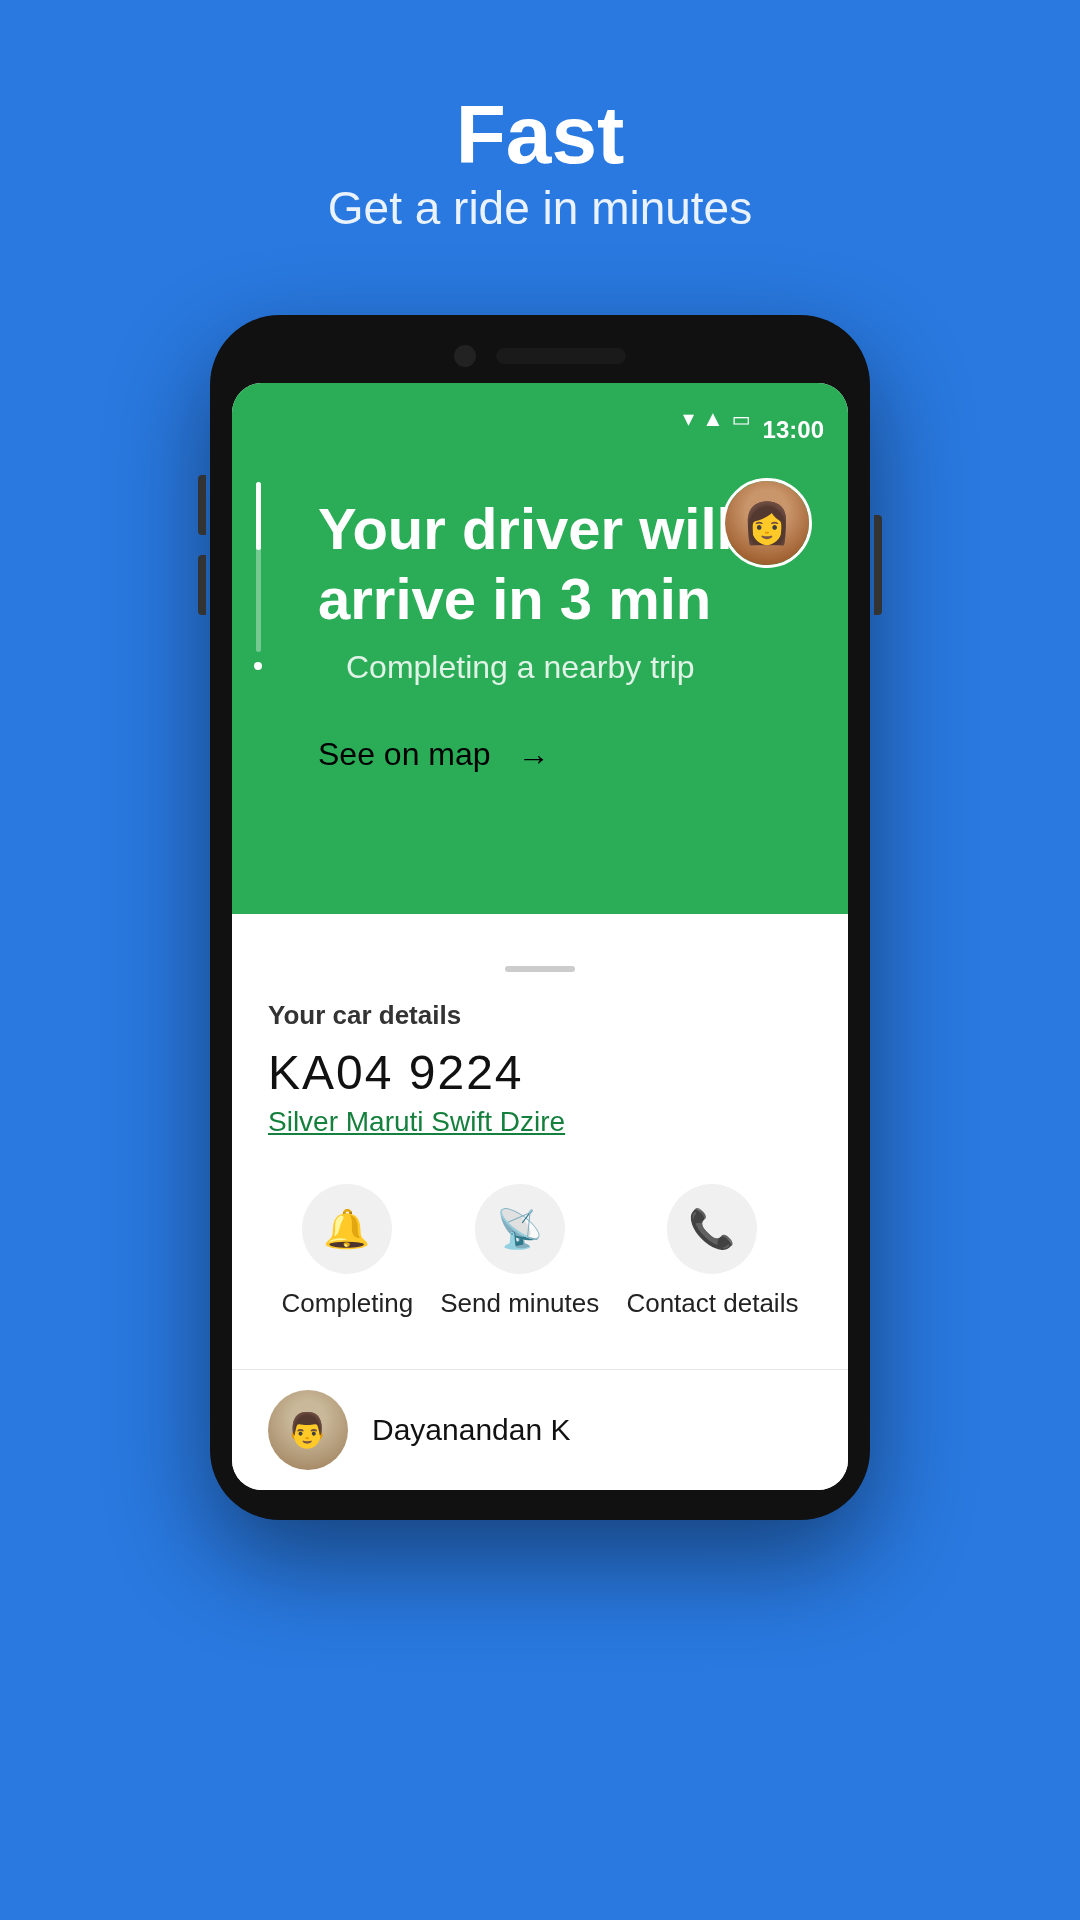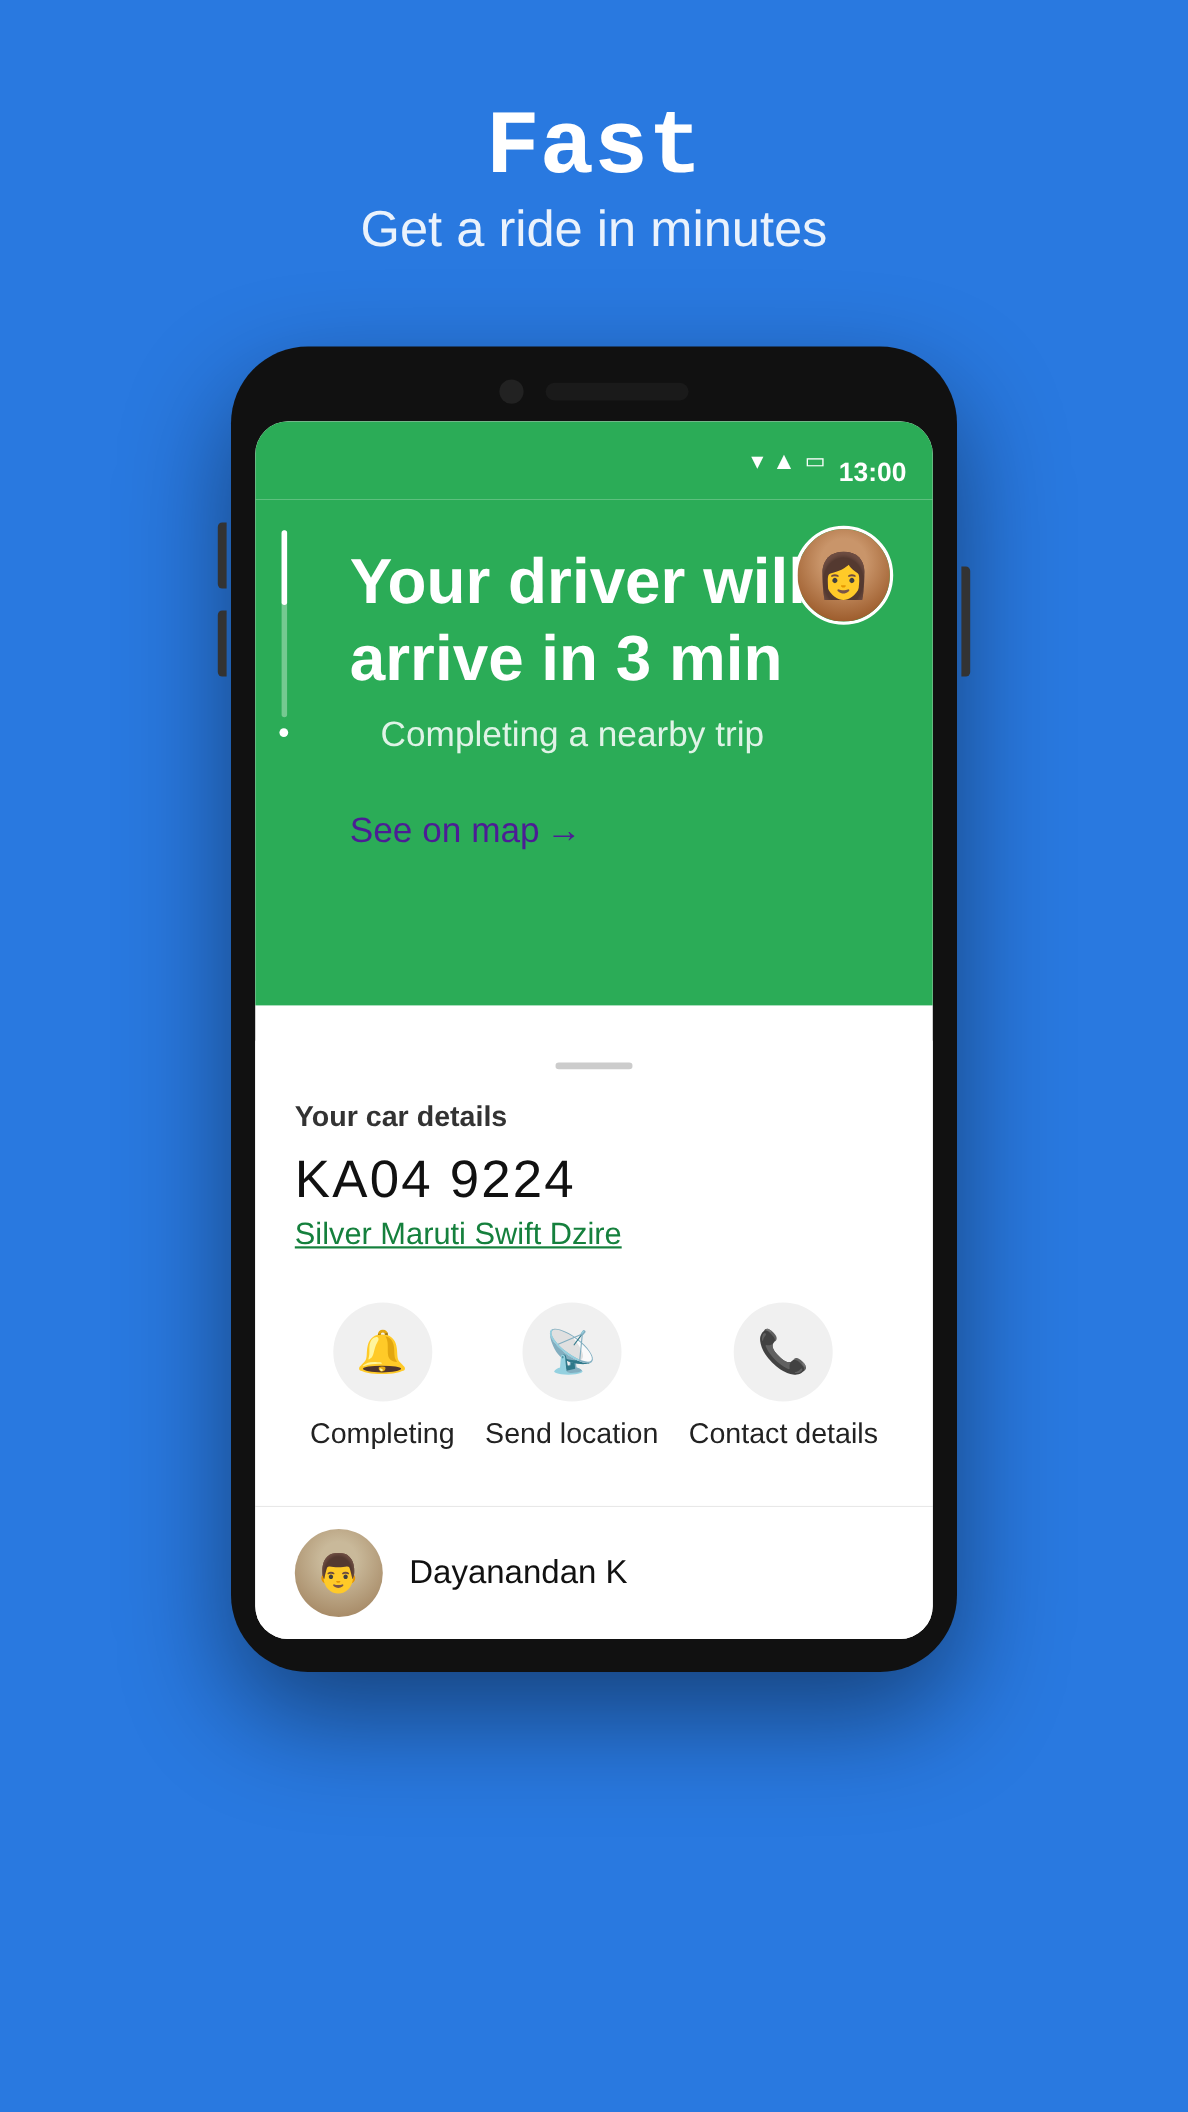--- a/index.html
+++ b/index.html
@@ -18,21 +18,20 @@
       text-align: center;
       padding-top: 90px;
       padding-bottom: 60px;
     }
 
     .header-title {
       color: #fff;
       font-size: 82px;
       font-weight: 700;
       line-height: 1.1;
-      font-family: Liberation Mono, monospace;
     }
 
     .header-subtitle {
       color: rgba(255,255,255,0.9);
       font-size: 46px;
       font-weight: 400;
       margin-top: 1px;
     }
 
     
@@ -201,26 +200,26 @@
 
     .arrival-subtitle {
       color: rgba(255,255,255,0.85);
       font-size: 32px;
       font-weight: 400;
       margin-bottom: 50px;
       margin-left: 28px;
     }
 
     .see-on-map {
-      color: #4c1d95;
+      color: #000000;
       font-size: 32px;
       font-weight: 500;
       display: flex;
       align-items: center;
-      gap: 6px;
+      gap: 27px;
     }
 
     .arrow-right {
       font-size: 32px;
     }
 
     
     .white-card {
       background: #fff;
       padding: 20px 36px 30px 36px;
@@ -422,21 +421,21 @@
             <div class="action-icon-circle">
               <span>🔔</span>
             </div>
             <span class="action-label">Completing</span>
           </div>
 
           <div class="action-btn">
             <div class="action-icon-circle">
               <span>📡</span>
             </div>
-            <span class="action-label">Send location</span>
+            <span class="action-label">Send minutes</span>
           </div>
 
           <div class="action-btn">
             <div class="action-icon-circle">
               <span>📞</span>
             </div>
             <span class="action-label">Contact details</span>
           </div>
         </div>
       </div>

